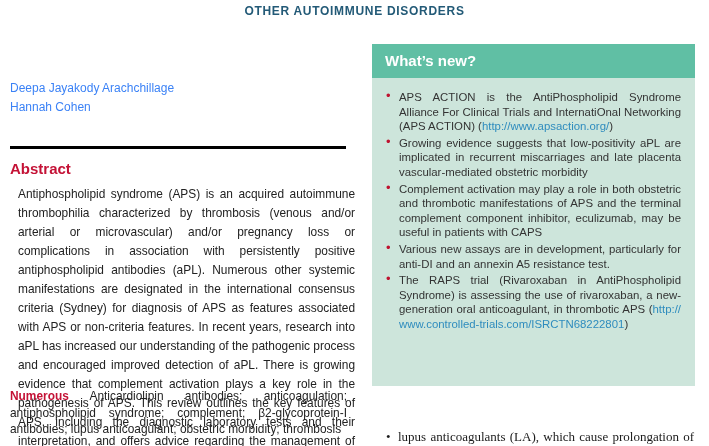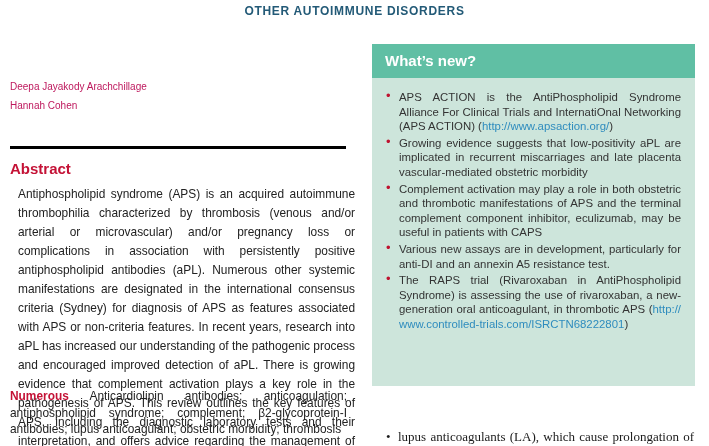--- a/index.html
+++ b/index.html
@@ -24,21 +24,21 @@
   }
 
   
   .left-col { position: absolute; left: 10px; top: 0; width: 337px; height: 446px; }
   .article-title {
     position: absolute; top: 33px; left: 0; width: 337px;
     margin: 0;
     font-size: 26px; font-weight: bold; color: #111111;
     letter-spacing: -0.5px;
   }
-  .author { position: absolute; left: 0; font-size: 10px; color: #be185d; }
+  .author { position: absolute; left: 0; font-size: 12px; color: #3b82f6; }
   .author-1 { top: 81px; }
   .author-2 { top: 100px; }
   .rule {
     position: absolute; top: 146px; left: 0; width: 336px; height: 3px;
     background: #000000;
   }
   .abstract-heading {
     position: absolute; top: 160px; left: 0; margin: 0;
     font-size: 15px; font-weight: bold; color: #c41236;
   }

